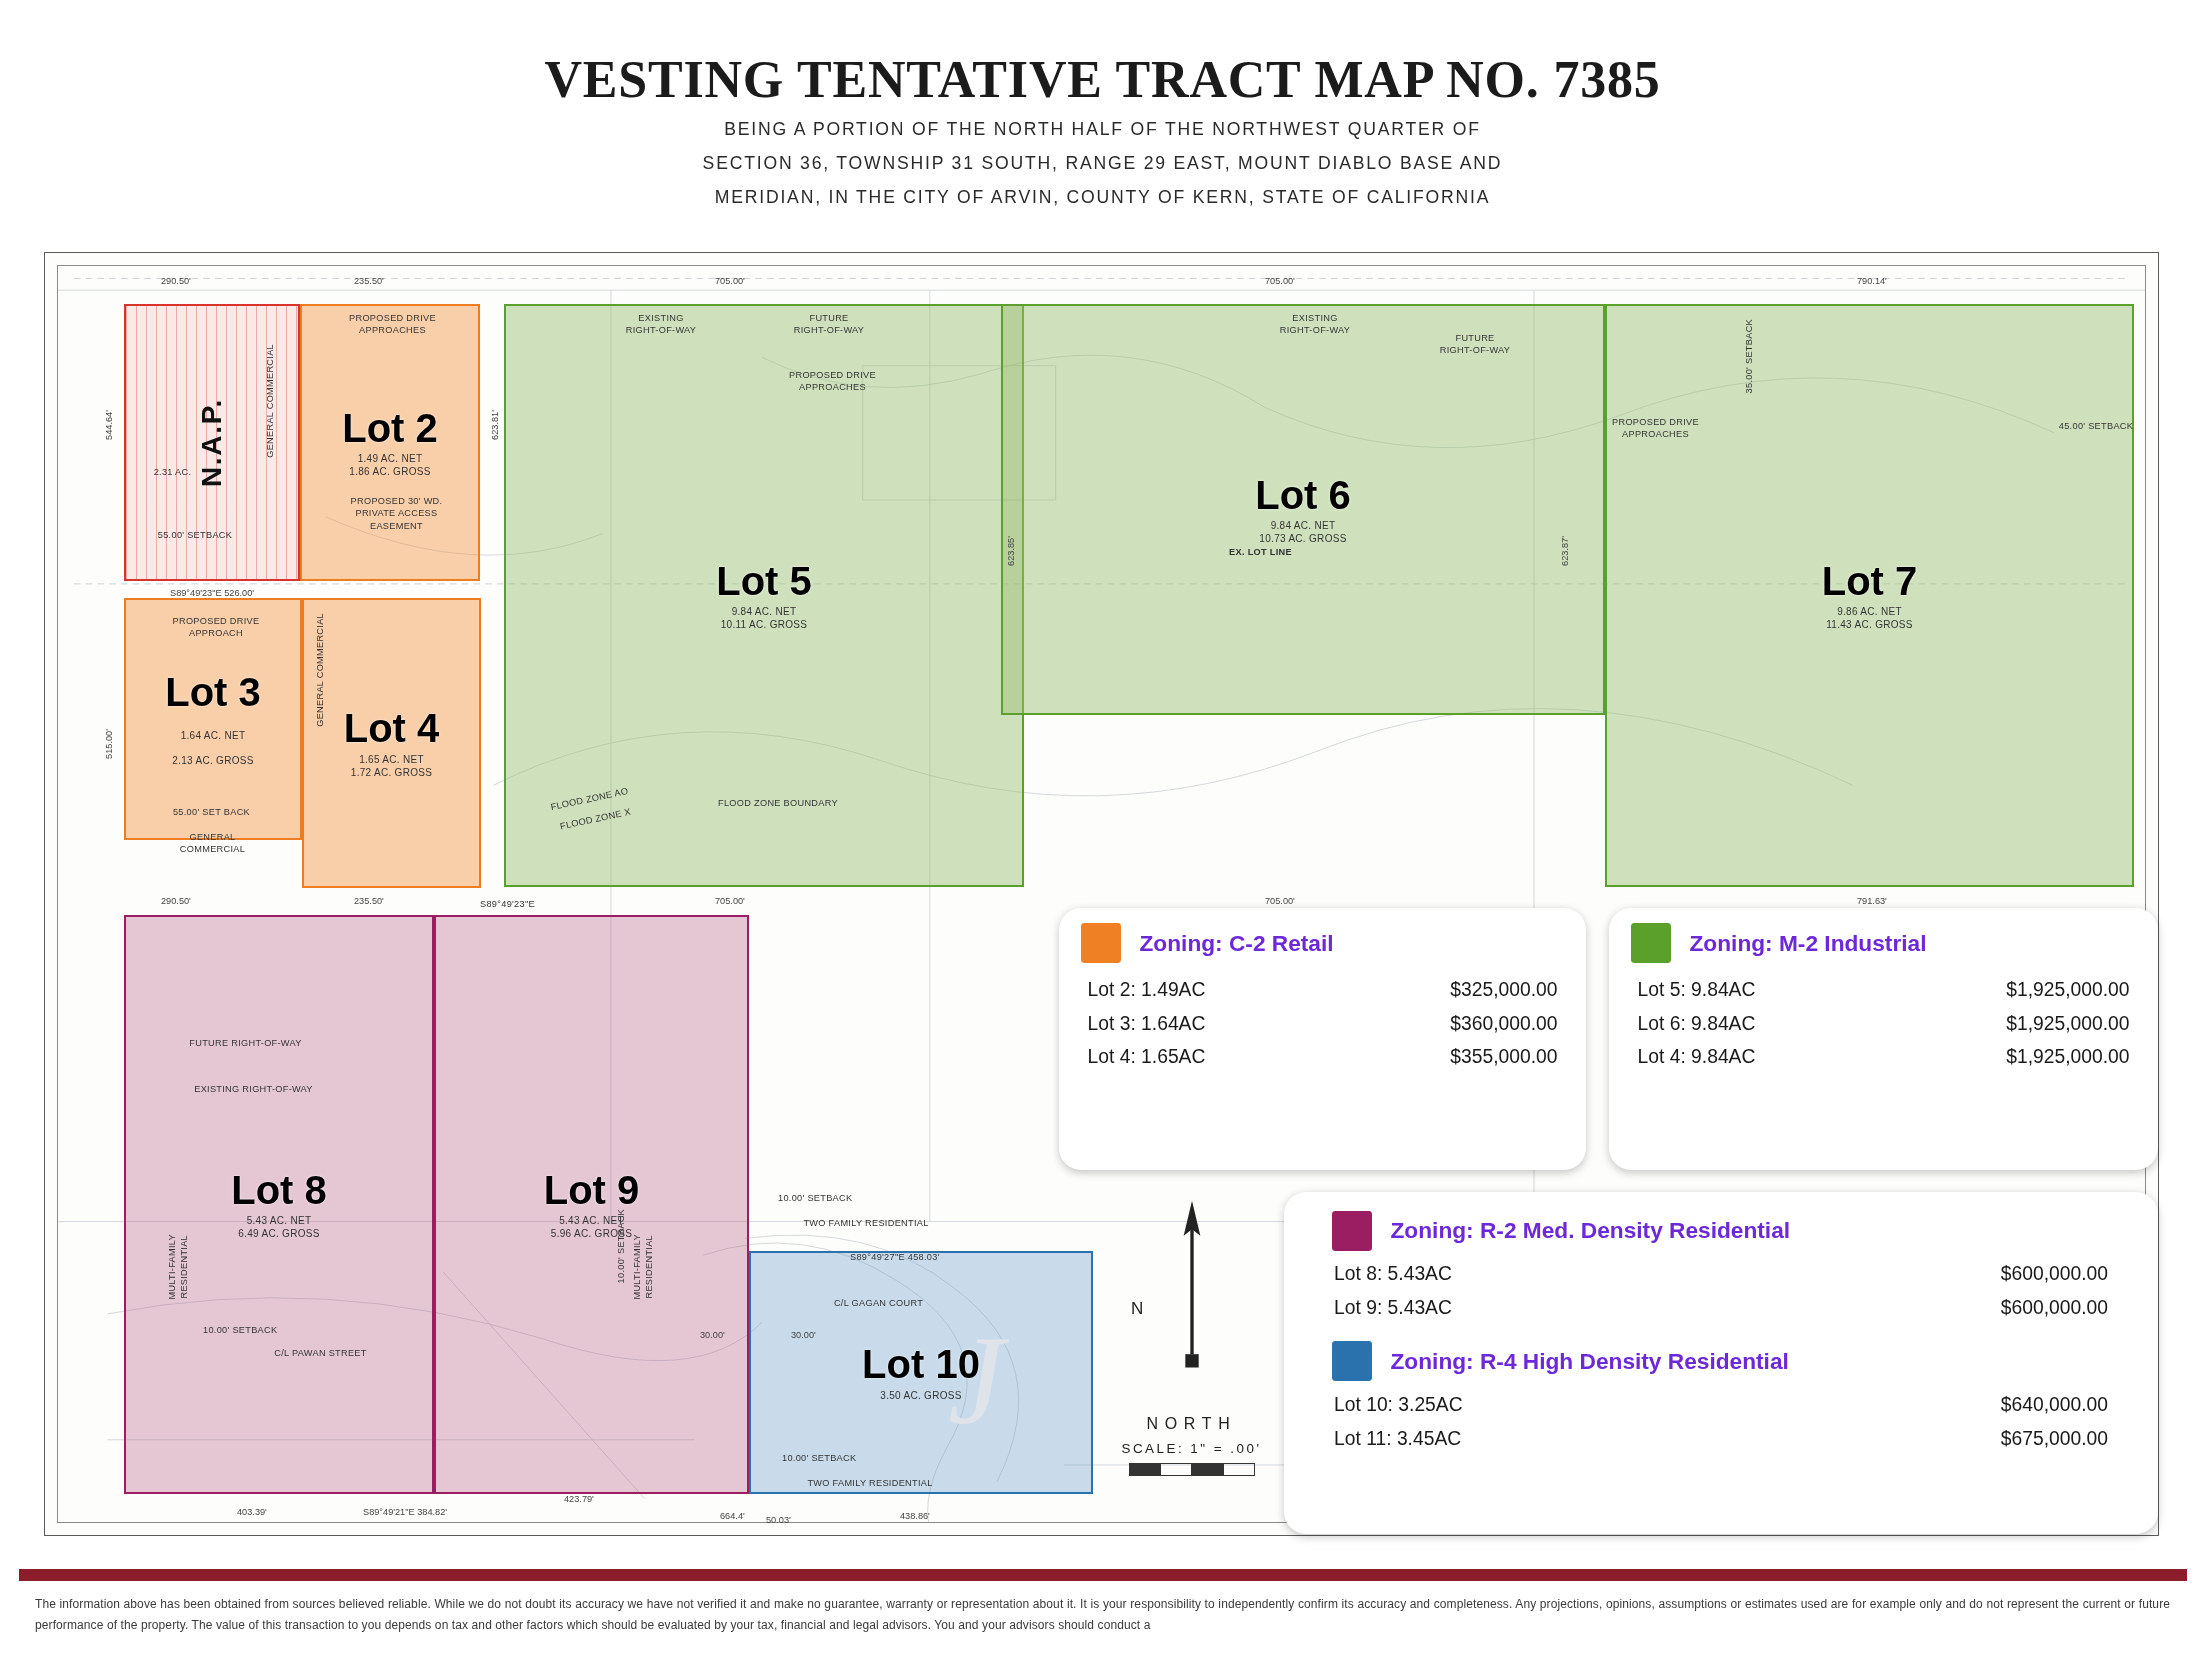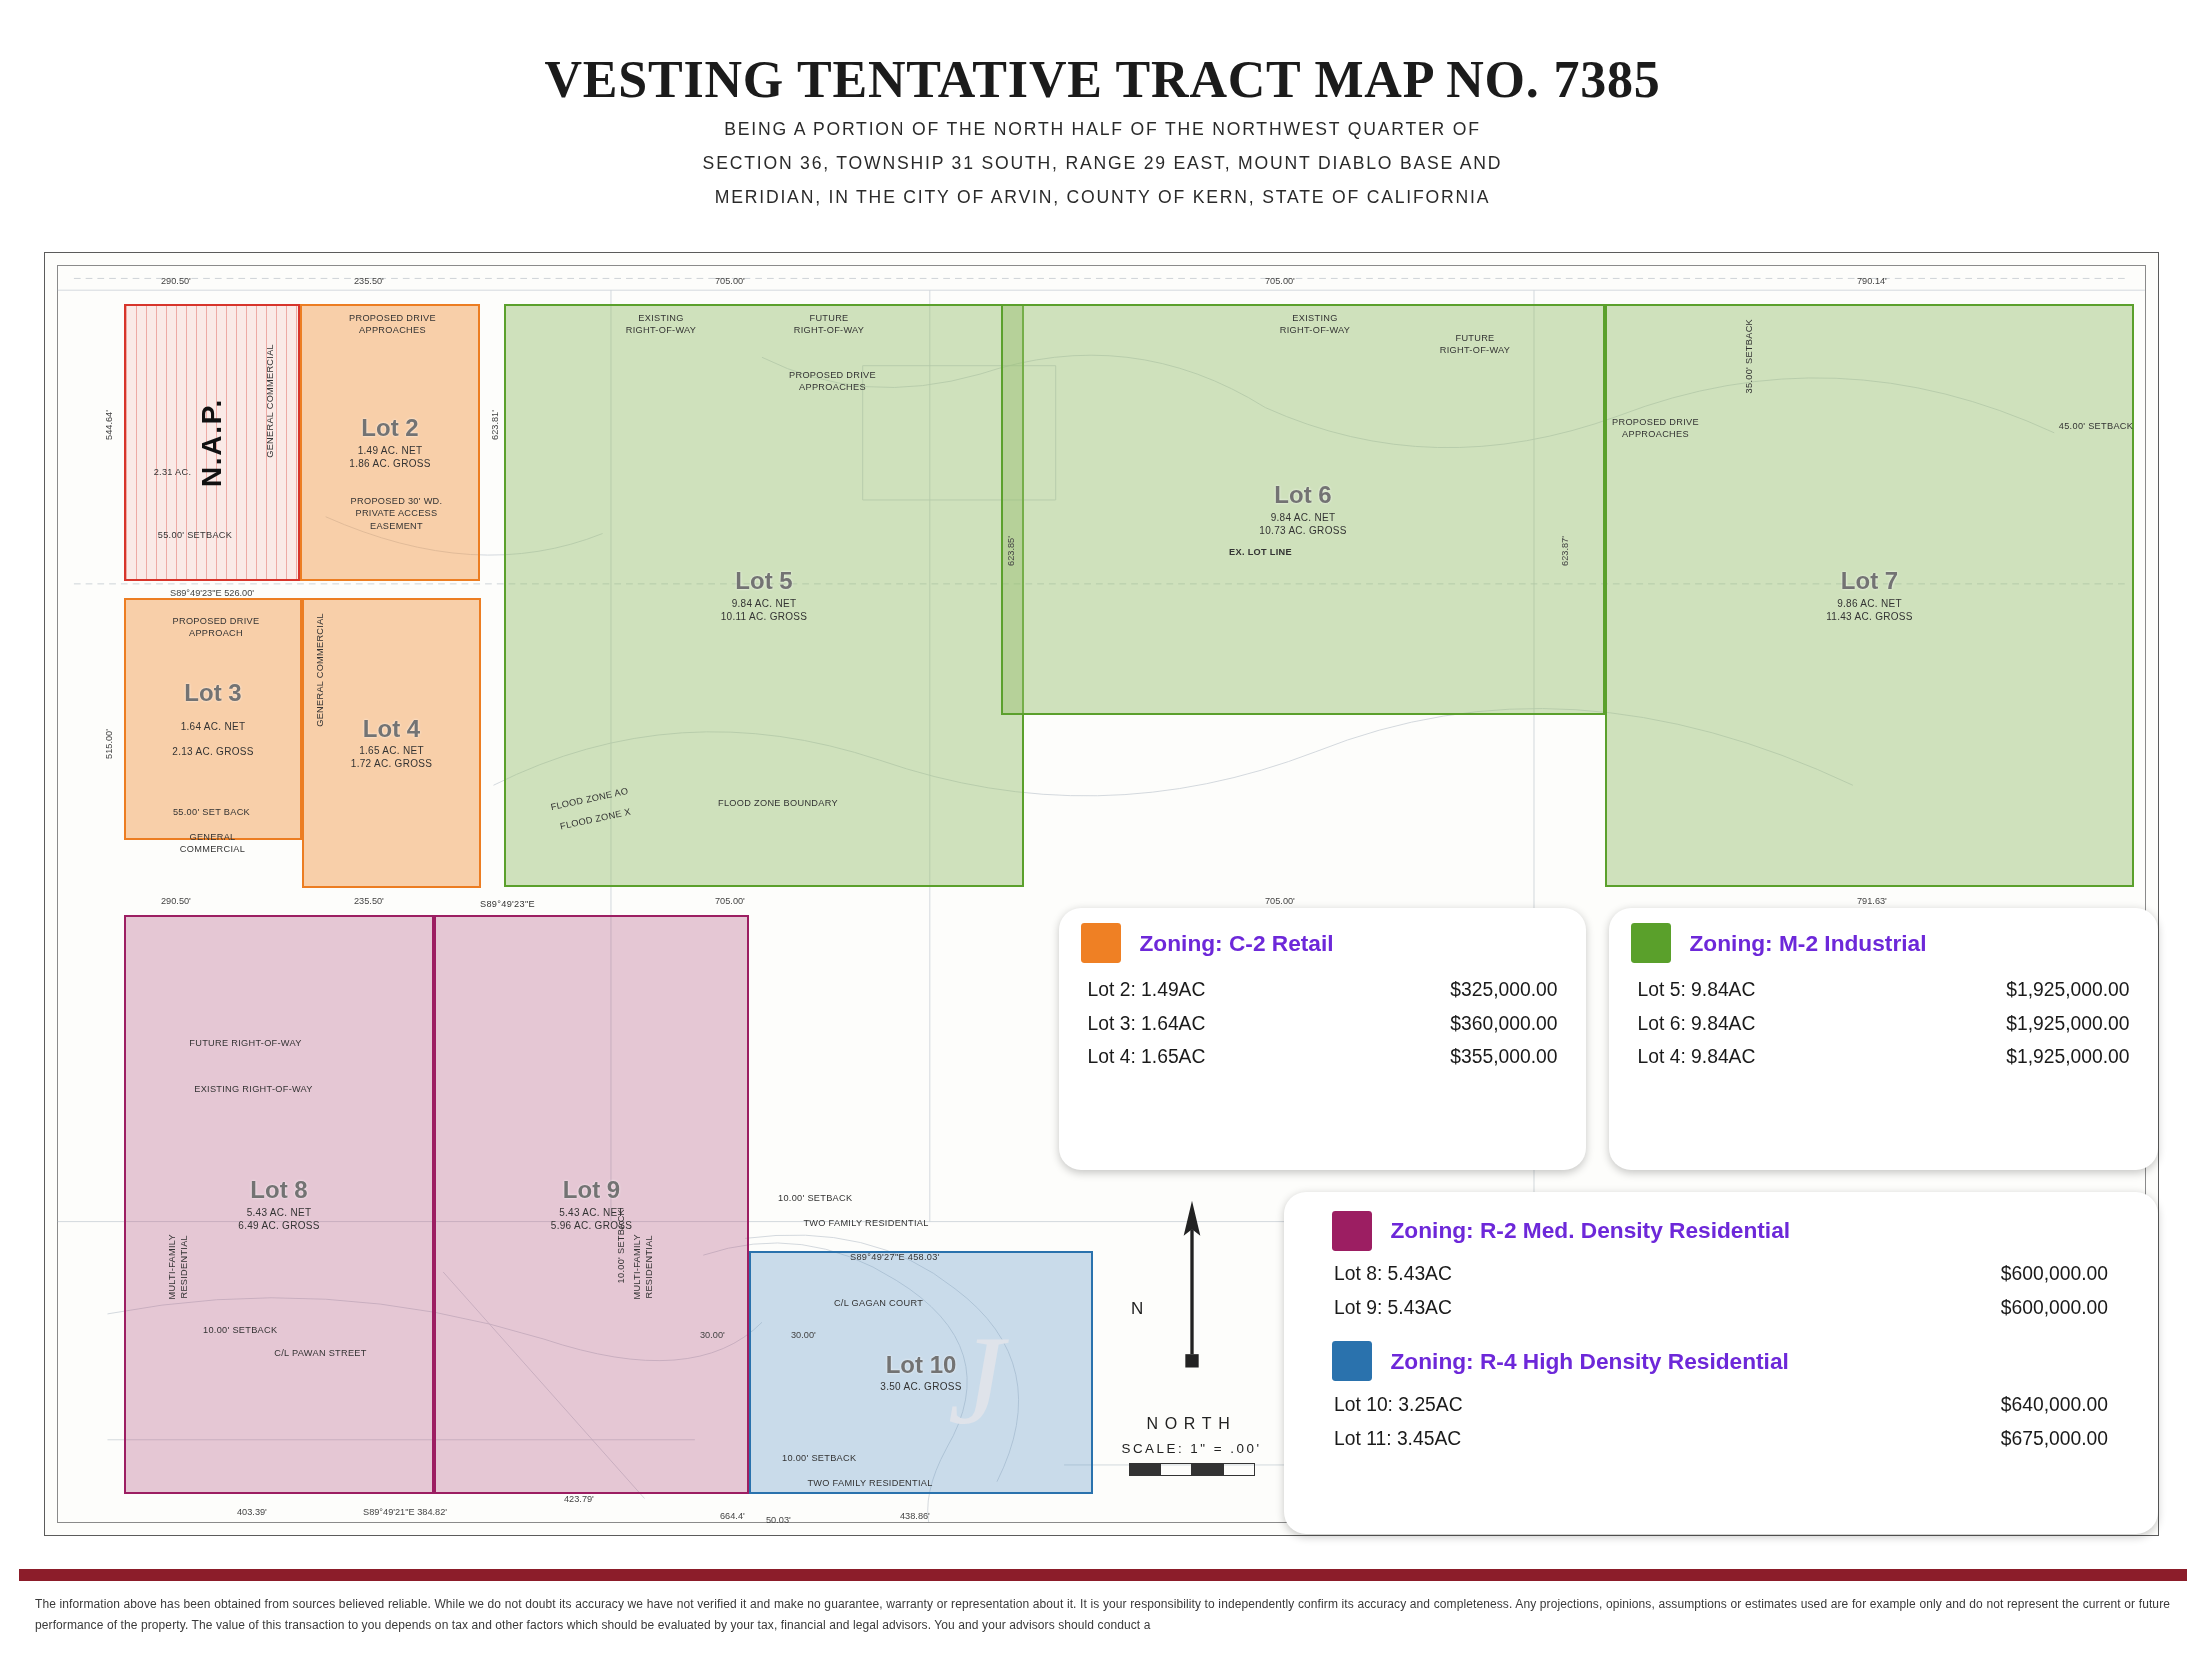--- a/index.html
+++ b/index.html
@@ -14,21 +14,21 @@
   .map-frame{position:absolute;left:44px;top:252px;width:2115px;height:1284px;background:#fdfdfb;}
   .map-border-outer{position:absolute;left:0;top:0;right:0;bottom:0;border:1.7px solid #5b5b5b;}
   .map-border-inner{position:absolute;left:13.4px;top:13.4px;right:13.4px;bottom:13.4px;border:0.8px solid #8a8a8a;}
 
   
   .survey-lines{position:absolute;left:13.4px;top:13.4px;right:13.4px;bottom:13.4px;overflow:hidden;opacity:.5;}
   .survey-lines svg{position:absolute;left:0;top:0;}
 
   
   .lot{position:absolute;box-sizing:border-box;display:flex;flex-direction:column;align-items:center;justify-content:center;}
-  .lot .lot-label{font-size:24px;font-weight:bold;color:#737373;line-height:1.05;text-shadow:0 0 2.5px rgba(255,255,255,.85);}
+  .lot .lot-label{font-size:40px;font-weight:bold;color:#000000;line-height:1.05;text-shadow:0 0 2.5px rgba(255,255,255,.85);}
   .lot .lot-acres{font-size:10px;color:#333;letter-spacing:0.3px;margin-top:3.4px;line-height:1.3;text-align:center;}
 
   .c2{background:rgba(242,150,69,.45);border:2.5px solid #ec7d22;}
   .m2{background:rgba(150,190,110,.45);border:2.5px solid #5ba02c;}
   .r2{background:rgba(176,76,124,.30);border:2.5px solid #9c1e62;}
   .r4{background:rgba(92,150,200,.32);border:2.5px solid #2a72ad;}
   .nap{background:rgba(236,120,110,.14);border:2.5px solid #d7352b;}
   .nap .nap-text{writing-mode:vertical-rl;transform:rotate(180deg);font-size:28px;font-weight:bold;letter-spacing:1.7px;color:#111;}
   .nap-hatch{position:absolute;left:0;top:0;right:0;bottom:0;
     background:repeating-linear-gradient(90deg,rgba(215,53,43,.35) 0 0.8px,transparent 0.8px 10px);}

